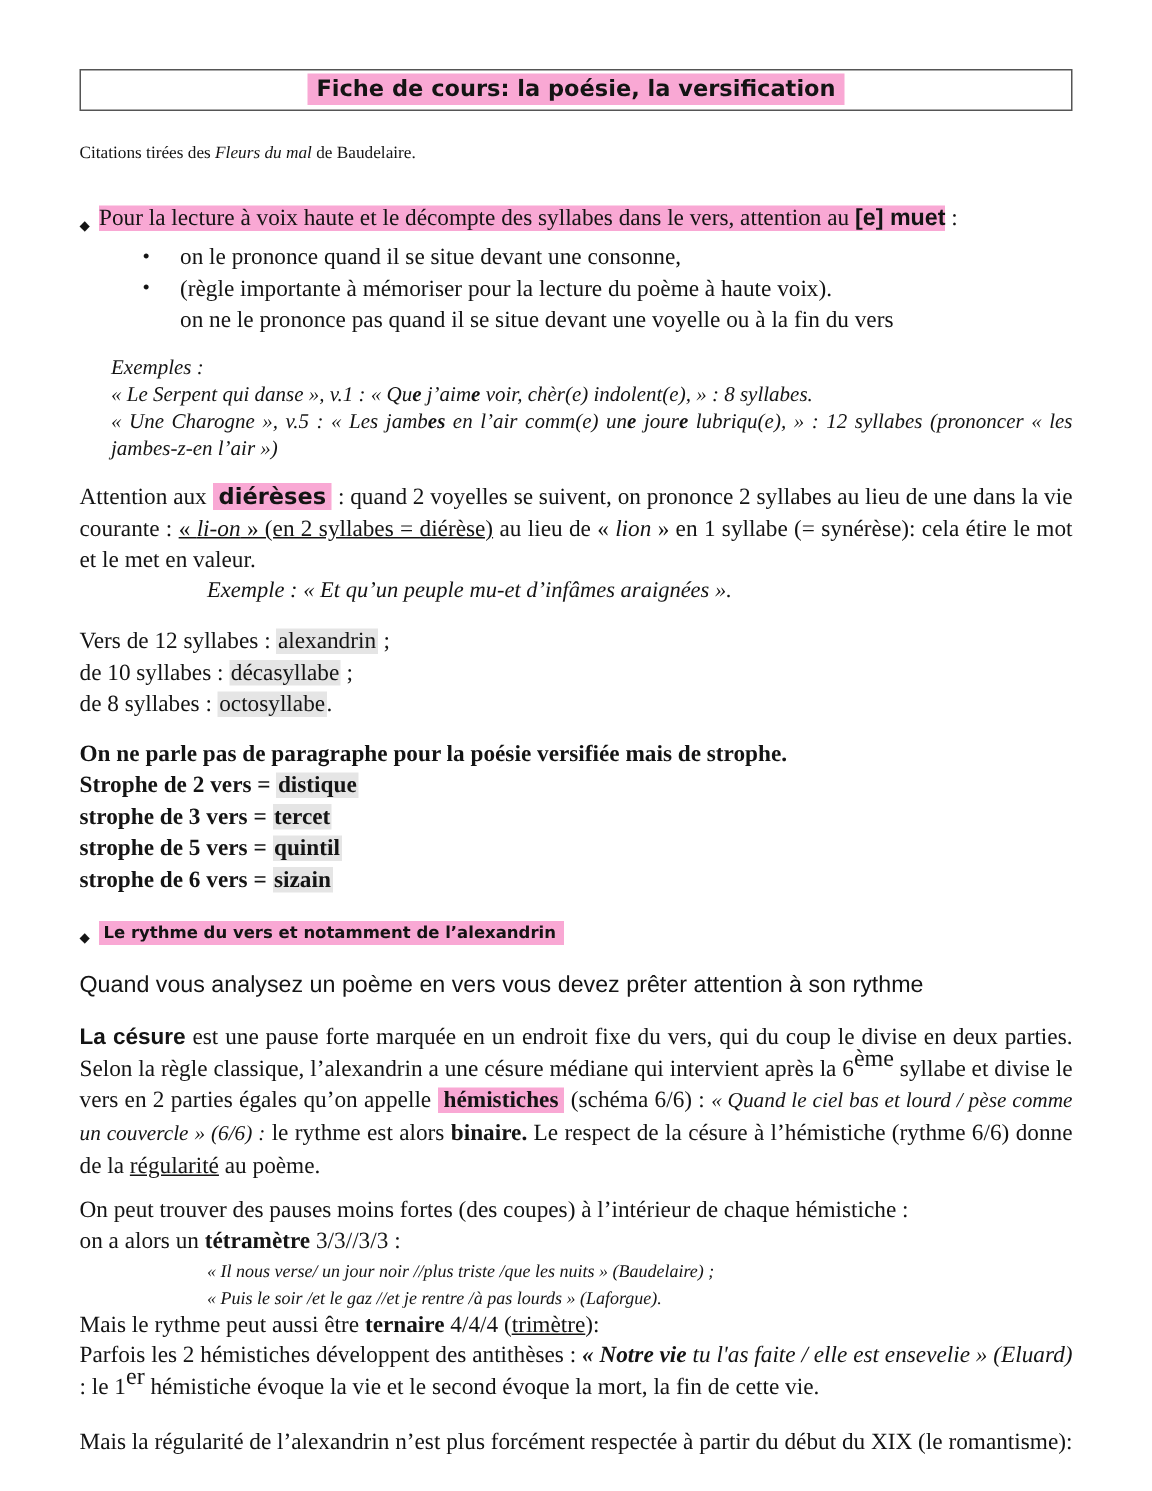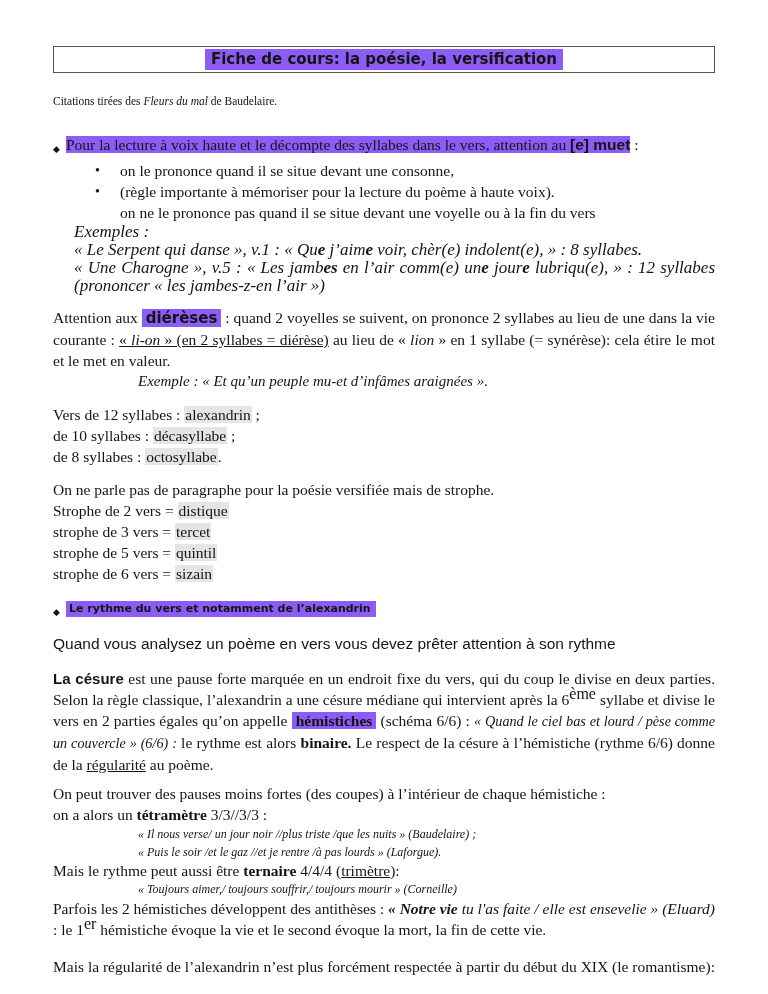--- a/index.html
+++ b/index.html
@@ -6,41 +6,41 @@
   body{
     width:768px;height:994px;background:#ffffff;overflow:hidden;
     font-family:"Liberation Serif",serif;font-size:15.5px;color:#141414;
     -webkit-font-smoothing:antialiased;
   }
   .page{padding:46px 53px 0 53px;}
   
   .title-box{border:1px solid #555;text-align:center;padding:3px 0 4px 0;}
   .comic{font-family:"DejaVu Sans",sans-serif;font-weight:700;}
   .title-text{font-size:15px;padding:1px 6px 2px 6px;}
-  .hl-strong{background:#8b5cf6;}
+  .hl-strong{background:#f9a8d4;}
   .hl-light{background:#e5e5e5;padding:0 1px;}
   .sans{font-family:"Liberation Sans",sans-serif;}
   .citation{font-size:11.5px;margin-top:21px;line-height:14px;}
   .it{font-style:italic;}
   .b{font-weight:bold;}
   .u{text-decoration:underline;}
   sup{font-size:16px;line-height:0;}
   .just{text-align:justify;}
   .lh{line-height:21px;}
   
   .brow{display:flex;align-items:flex-start;}
   .bmark{width:13px;font-size:9px;padding-top:5px;flex:0 0 13px;}
   .srow{display:flex;margin-left:42px;line-height:21px;}
   .smark{flex:0 0 25px;font-size:14px;}
-  .examples{margin-left:21px;font-style:italic;font-size:17px;line-height:18px;margin-top:0;}
+  .examples{margin-left:21px;font-style:italic;font-size:14px;line-height:18px;margin-top:13px;}
   .examples .just{text-align:justify;}
   .sec-dierese{margin-top:12px;}
   .tab-example{margin-left:85px;font-style:italic;font-size:15px;line-height:20px;}
   .sec-vers{margin-top:13px;line-height:21px;}
-  .sec-strophe{margin-top:12px;line-height:21px;}
+  .sec-strophe{margin-top:12px;line-height:21px;font-weight:bold;}
   .sec-header{margin-top:17px;}
   .sec-header .comic-h{font-size:11px;padding:1px 5px 2px 3px;}
   .sans-intro{margin-top:17px;font-family:"Liberation Sans",sans-serif;font-size:15.5px;line-height:20px;}
   .sec-cesure{margin-top:14px;}
   .cesure-quote{font-size:14.2px;}
   .sec-pauses{margin-top:9px;}
   .pline{line-height:20px;}
   .pquote{margin-left:85px;font-style:italic;font-size:12px;line-height:18px;}
   .sec-final{margin-top:16px;}
 </style>
@@ -105,19 +105,18 @@
   <div class="sans-intro">Quand vous analysez un poème en vers vous devez prêter attention à son rythme</div>
 
   <div class="sec-cesure just lh"><span class="b sans" style="font-size:15px;">La césure</span><span> est une pause forte marquée en un endroit fixe du vers, qui du coup le divise en deux parties. Selon la règle classique, l’alexandrin a une césure médiane qui intervient après la 6</span><sup>ème</sup><span> syllabe et divise le vers en 2 parties égales qu’on appelle </span><span class="b hl-strong" style="padding:0 4px;">hémistiches</span><span> (schéma 6/6) :  </span><span class="it cesure-quote">« Quand le ciel bas et lourd / pèse comme un couvercle » (6/6) :</span><span> le rythme est alors </span><span class="b">binaire.</span><span> Le respect de la césure à l’hémistiche (rythme 6/6) donne de la </span><span class="u">régularité</span><span> au poème.</span></div>
 
   <div class="sec-pauses">
     <div class="pline">On peut trouver des pauses moins fortes (des coupes) à l’intérieur de chaque hémistiche :</div>
     <div class="lh"><span>on a alors un </span><span class="b">tétramètre</span><span> 3/3//3/3 :</span></div>
     <div class="pquote">« Il nous verse/ un jour noir //plus triste /que les nuits » (Baudelaire) ;</div>
     <div class="pquote">« Puis le soir /et le gaz //et je rentre /à pas lourds » (Laforgue).</div>
     <div style="line-height:19px;"><span>Mais le rythme peut aussi être </span><span class="b">ternaire</span><span> 4/4/4 (</span><span class="u">trimètre</span><span>):</span></div>
-    <div class="pquote">« Toujours aimer,/ toujours souffrir,/ toujours mourir » (Corneille)</div>
     <div class="just" style="line-height:21px;"><span>Parfois les 2 hémistiches développent des antithèses : </span><span class="b it">« Notre vie</span><span class="it"> tu l'as faite / elle est ensevelie »</span><span class="it"> (Eluard)</span><span> : le 1</span><sup>er</sup><span> hémistiche évoque la vie et le second évoque la mort, la fin de cette vie.</span></div>
   </div>
 
   <div class="sec-final just lh">Mais la régularité de l’alexandrin n’est plus forcément respectée à partir du début du XIX (le romantisme):</div>
 
 </div>
 
 </body></html>

